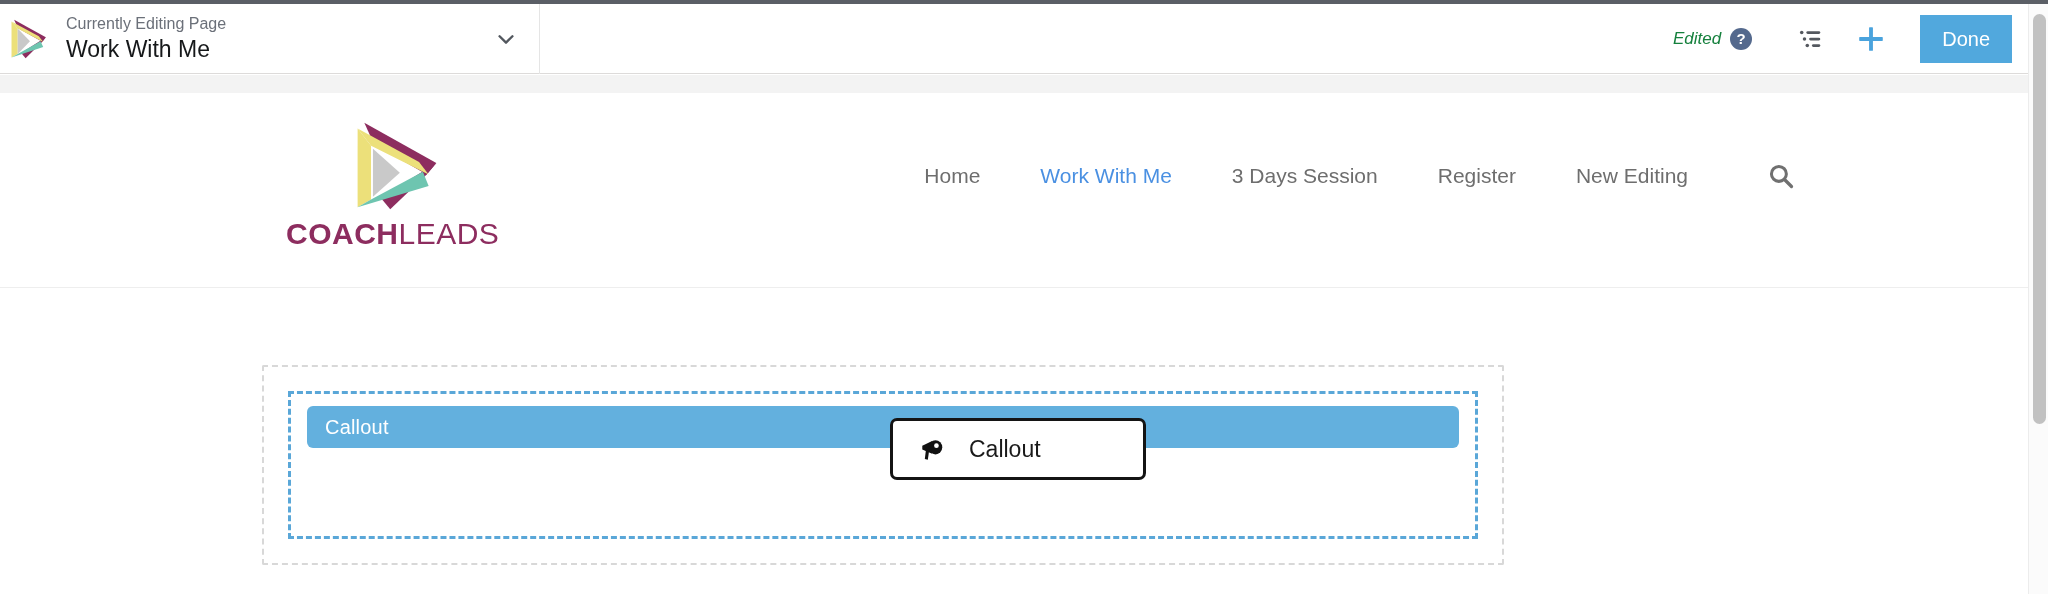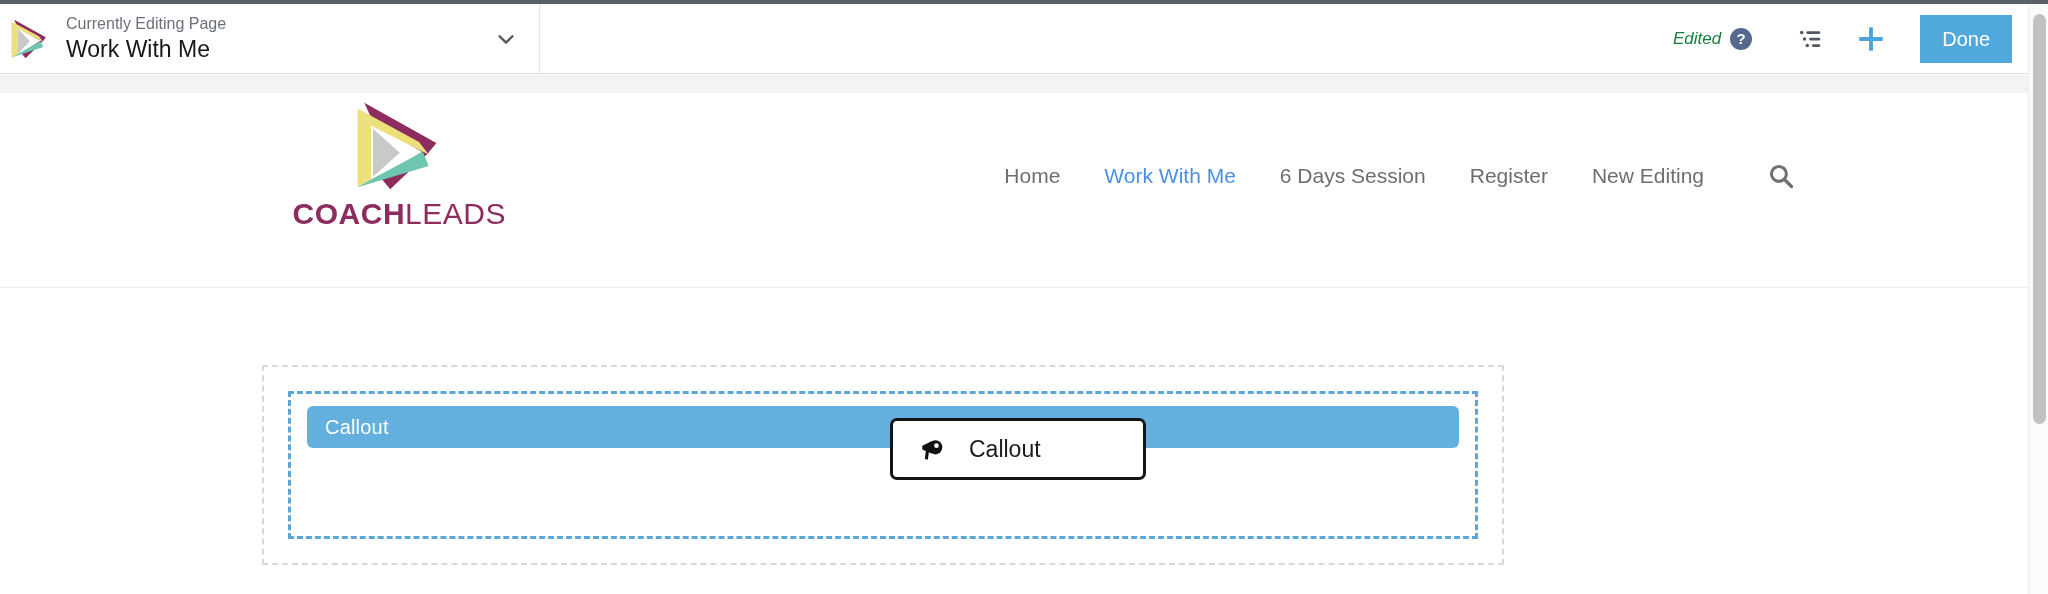--- a/index.html
+++ b/index.html
@@ -157,23 +157,23 @@
     position: relative;
     height: 195px;
     border-bottom: 1px solid #eeeeee;
     box-sizing: border-box;
   }
 
   
   .site-logo {
     position: absolute;
     left: 286px;
-    top: 4px;
+    top: 24px;
     width: 220px;
-    text-align: right;
+    text-align: left;
   }
   .logo-glyph {
     width: 96px;
     height: 96px;
     margin: 0 auto 6px auto;
     display: block;
   }
   .logo-wordmark {
     font-size: 30px;
     font-weight: bold;
@@ -184,21 +184,21 @@
   .wm-bold { color: #8d2d5f; }
   .wm-light { color: #8d2d5f; font-weight: normal; }
 
   
   .site-nav {
     position: absolute;
     right: 232px;
     top: 68px;
     display: flex;
     align-items: center;
-    gap: 44px;
+    gap: 60px;
   }
   .nav-item {
     font-size: 21px;
     color: #6e6e6e;
     white-space: nowrap;
     cursor: pointer;
   }
   .nav-item.active { color: #4a90e2; }
   .nav-search {
     width: 30px;
@@ -376,21 +376,21 @@
         <polygon points="26,33 26,83 54,58" fill="#c9c9c9"></polygon>
       </svg>
       <div class="logo-wordmark">
         <span class="wm-bold">COACH</span><span class="wm-light">LEADS</span>
       </div>
     </div>
 
     <div class="site-nav">
       <span class="nav-item">Home</span>
       <span class="nav-item active">Work With Me</span>
-      <span class="nav-item">6 Days Session</span>
+      <span class="nav-item">3 Days Session</span>
       <span class="nav-item">Register</span>
       <span class="nav-item">New Editing</span>
       <span class="nav-search">
         <svg viewBox="0 0 24 24" width="28" height="28" aria-hidden="true">
           <circle cx="10.2" cy="10.2" r="6.4" fill="none" stroke="#707070" stroke-width="2.6"></circle>
           <line x1="15.2" y1="15.2" x2="21" y2="21" stroke="#707070" stroke-width="2.8" stroke-linecap="round"></line>
         </svg>
       </span>
     </div>
   </div>

